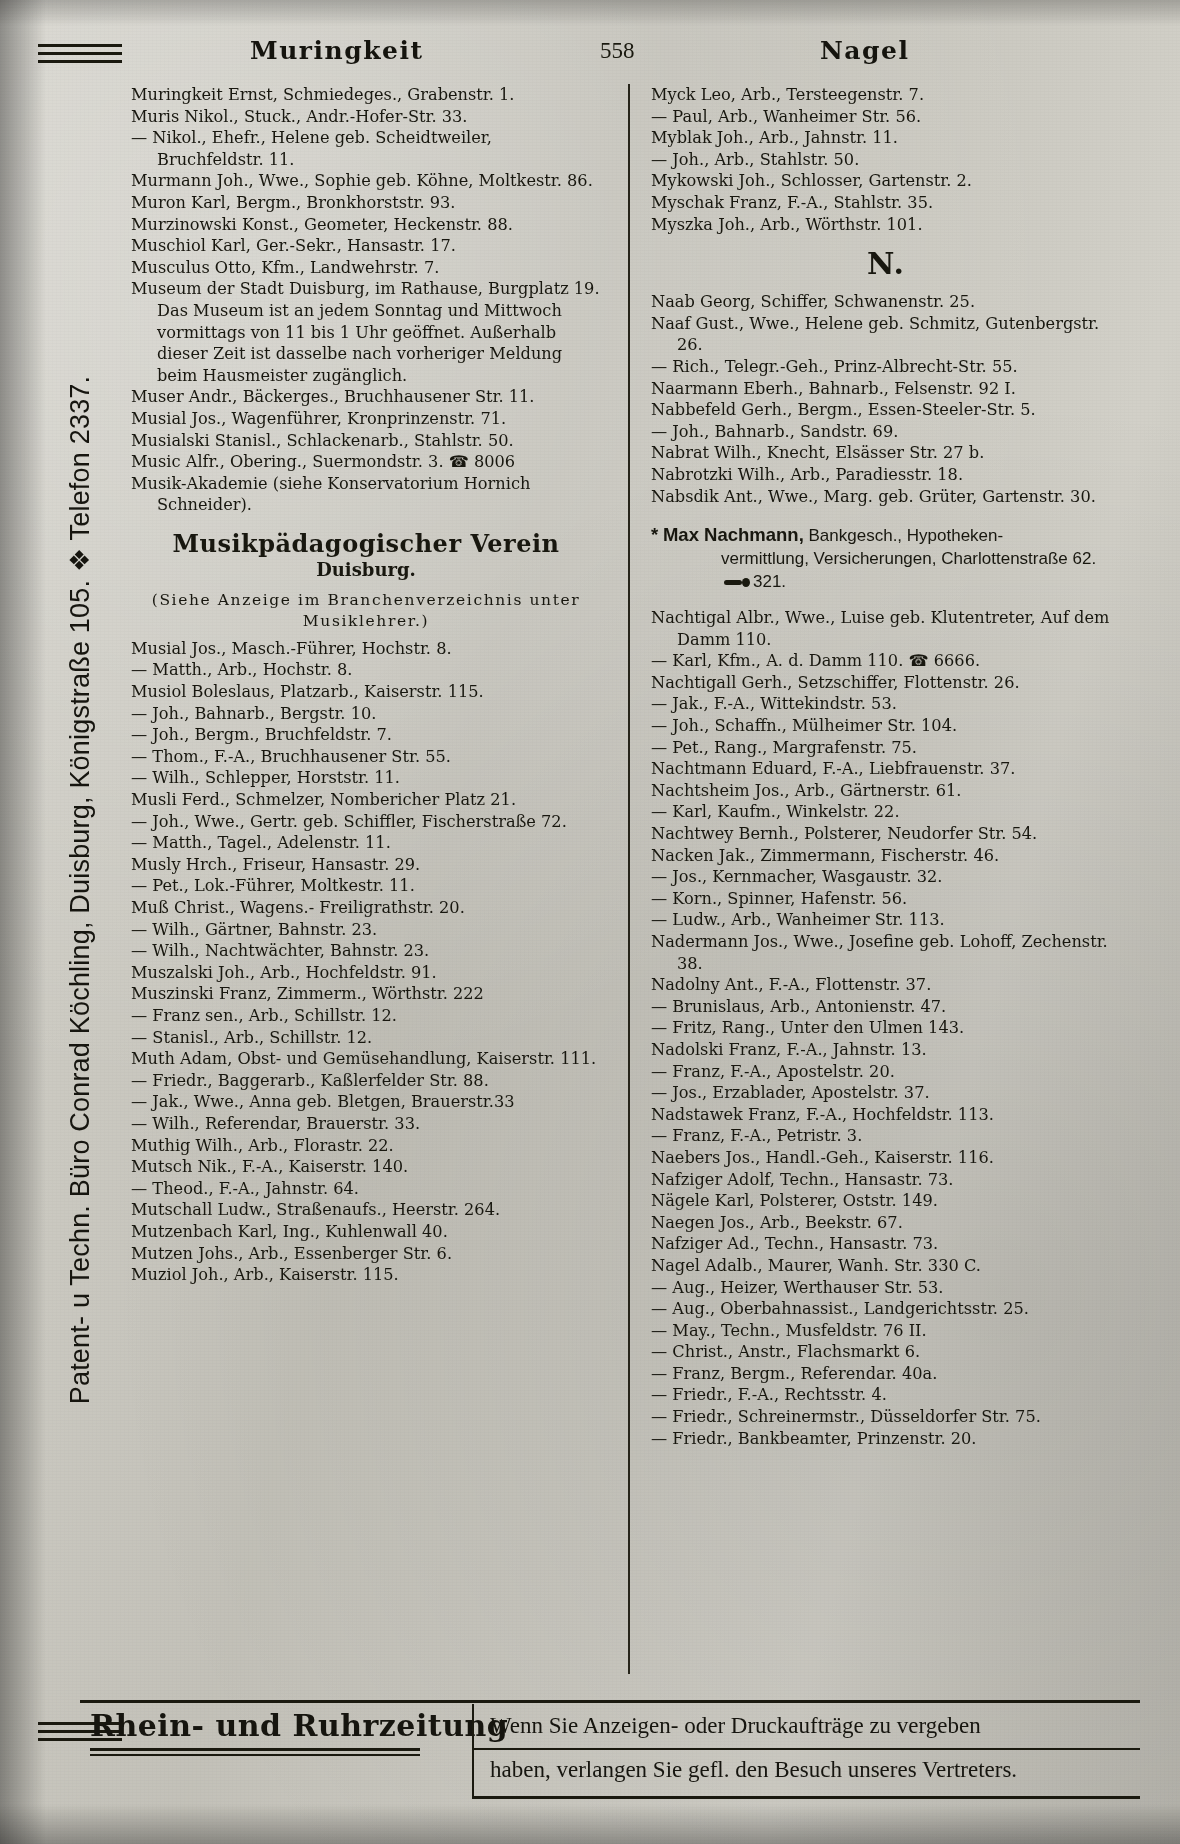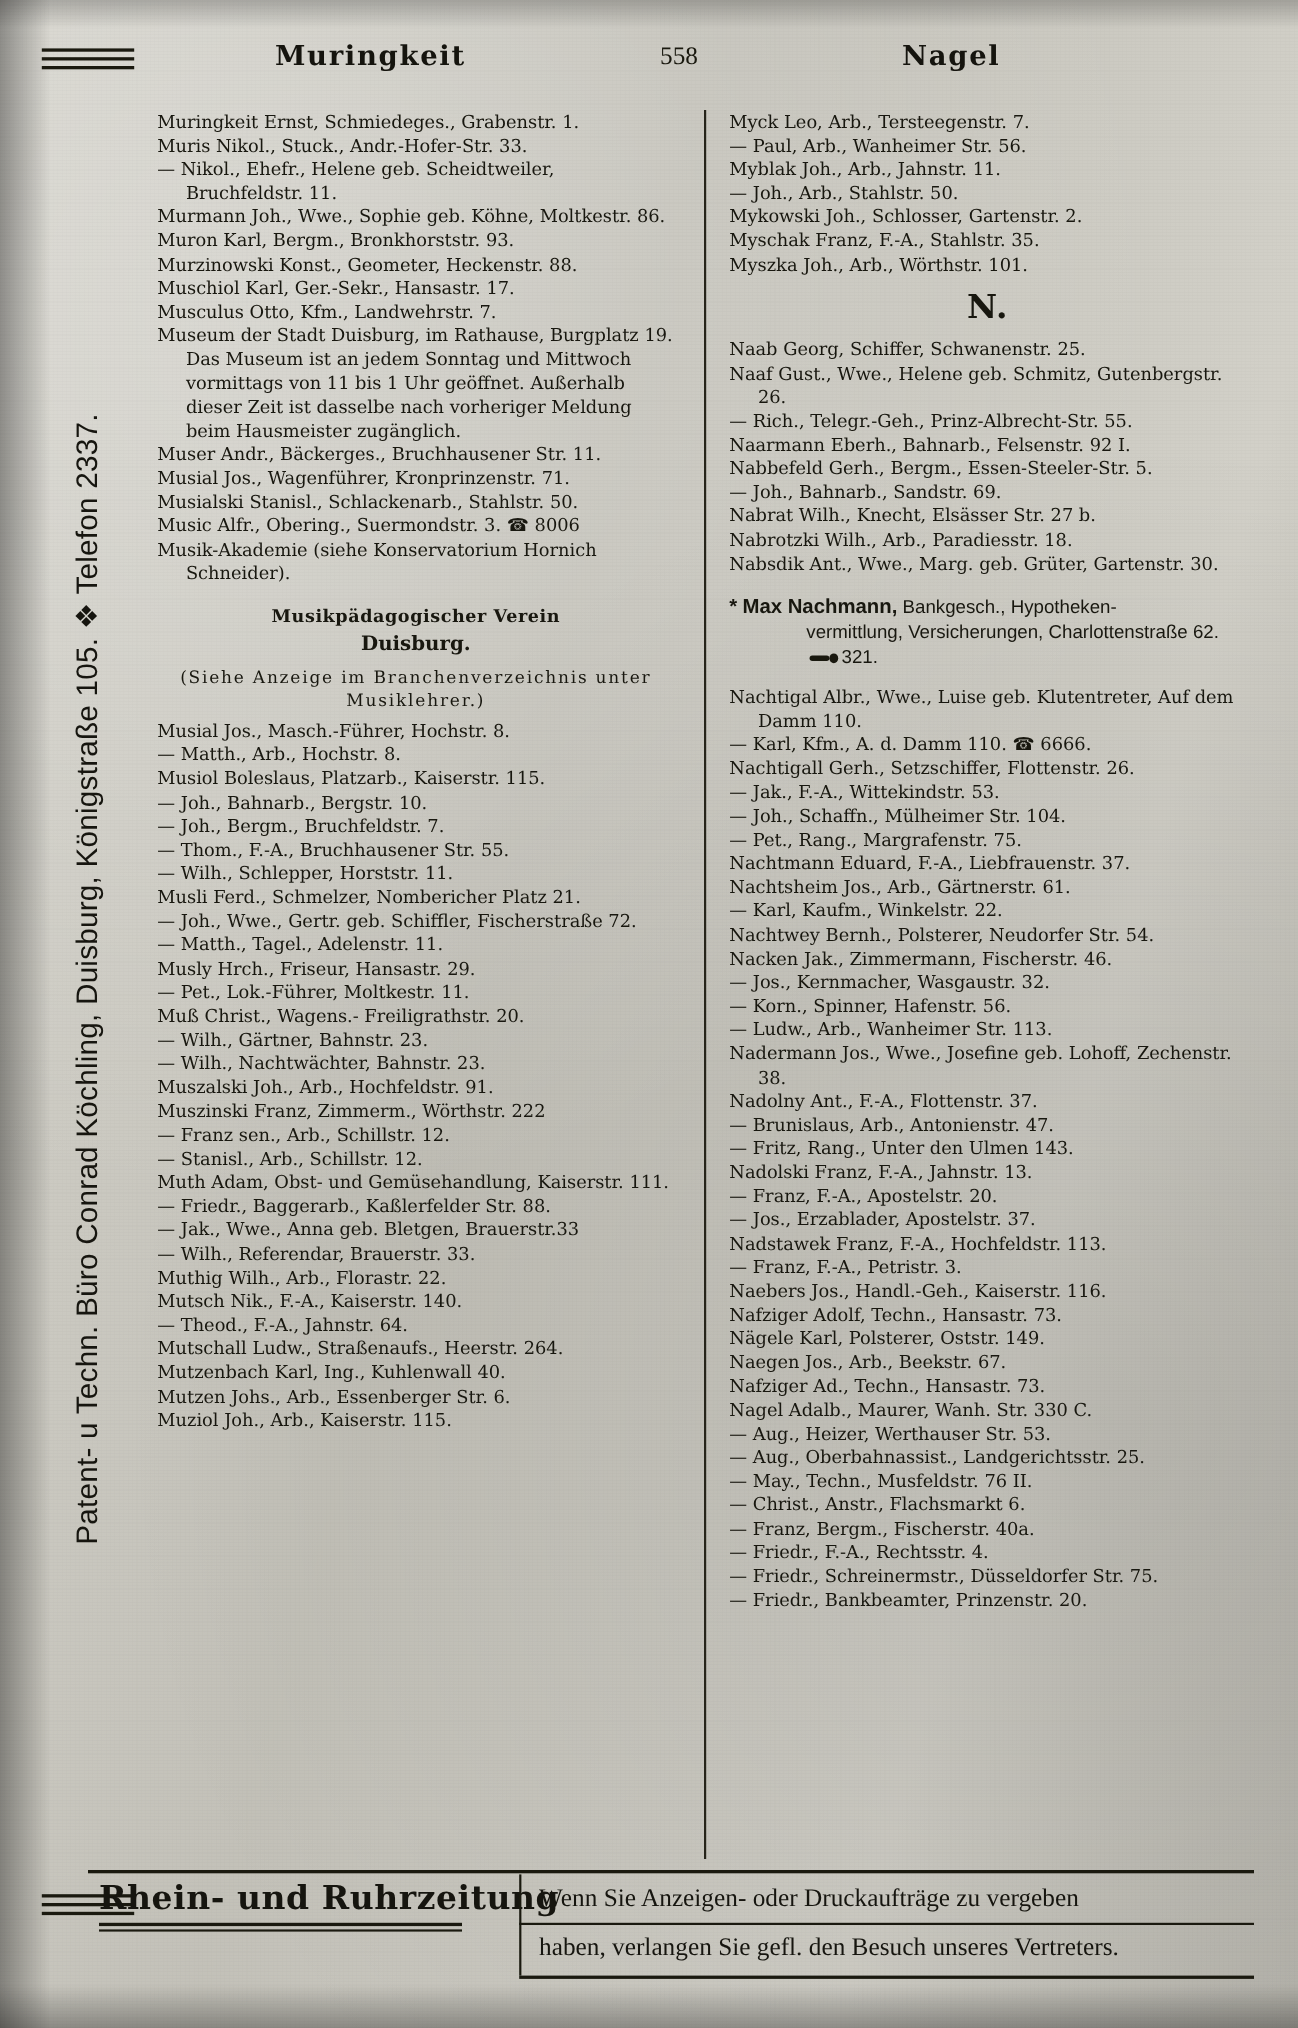--- a/index.html
+++ b/index.html
@@ -108,25 +108,24 @@
     left: 460px; top: 2px;
     font-family: "Liberation Serif", serif;
     font-size: 23px;
     color: #1a190f;
   }
   #hdr-right { left: 680px; top: 0; }
 
   
   #content {
     position: absolute;
-    left: 143px;
+    left: 131px;
     top: 84px;
     width: 1004px;
     height: 1610px;
-    margin-top: 16px;
   }
   .col {
     position: absolute;
     top: 0;
     width: 470px;
     height: 1608px;
     font-family: "DejaVu Serif", serif;
     font-size: 16.2px;
     line-height: 21.6px;
     color: #18170f;
@@ -157,21 +156,21 @@
     letter-spacing: 1px;
   }
 
   
   .club {
     text-align: center;
     margin: 14px 0 6px 0;
   }
   .club .t1 {
     font-weight: bold;
-    font-size: 16px;
+    font-size: 24px;
     line-height: 28px;
     letter-spacing: 0.5px;
   }
   .club .t2 {
     font-weight: bold;
     font-size: 18px;
     line-height: 24px;
   }
   .club .t3 {
     font-size: 15.5px;
@@ -428,21 +427,21 @@
       <div class="entry">Naebers Jos., Handl.-Geh., Kaiserstr. 116.</div>
       <div class="entry">Nafziger Adolf, Techn., Hansastr. 73.</div>
       <div class="entry">Nägele Karl, Polsterer, Oststr. 149.</div>
       <div class="entry">Naegen Jos., Arb., Beekstr. 67.</div>
       <div class="entry">Nafziger Ad., Techn., Hansastr. 73.</div>
       <div class="entry">Nagel Adalb., Maurer, Wanh. Str. 330 C.</div>
       <div class="entry">— Aug., Heizer, Werthauser Str. 53.</div>
       <div class="entry">— Aug., Oberbahnassist., Landgerichtsstr. 25.</div>
       <div class="entry">— May., Techn., Musfeldstr. 76 II.</div>
       <div class="entry">— Christ., Anstr., Flachsmarkt 6.</div>
-      <div class="entry">— Franz, Bergm., Fischerstr. 40a.</div>
+      <div class="entry">— Franz, Bergm., Referendar. 40a.</div>
       <div class="entry">— Friedr., F.-A., Rechtsstr. 4.</div>
       <div class="entry">— Friedr., Schreinermstr., Düsseldorfer Str. 75.</div>
       <div class="entry">— Friedr., Bankbeamter, Prinzenstr. 20.</div>
     </div>
   </div>
 
   <div id="footer">
     <div id="footer-rule-top"></div>
     <div id="footer-left">
       <div class="ttl">Rhein- und Ruhrzeitung</div>

